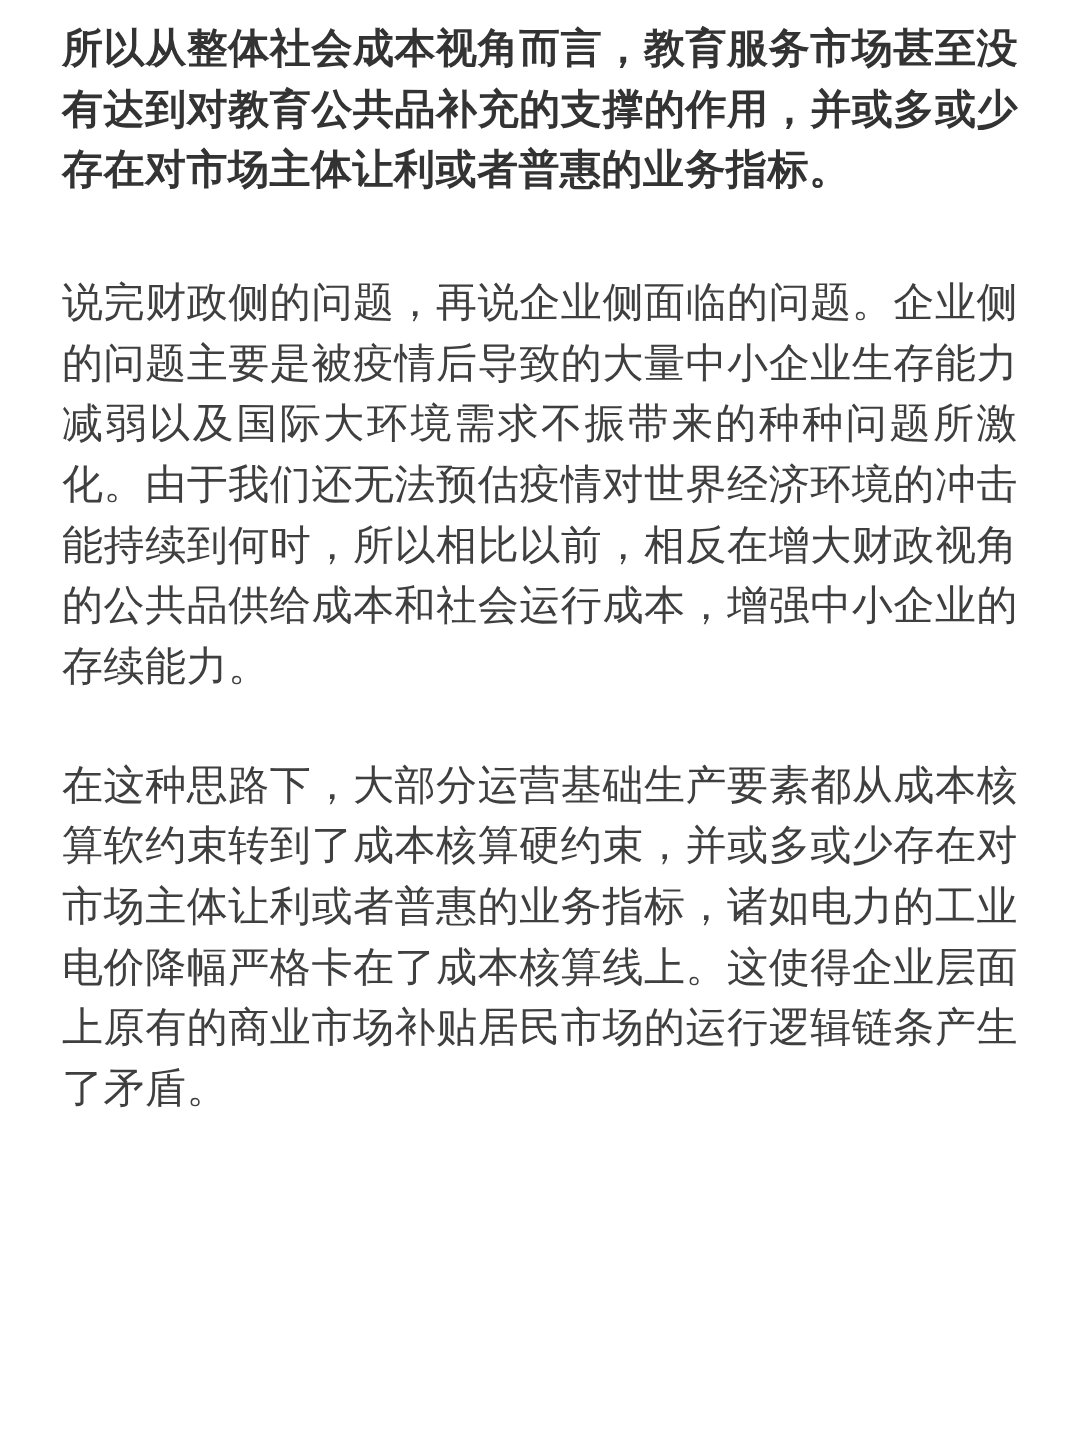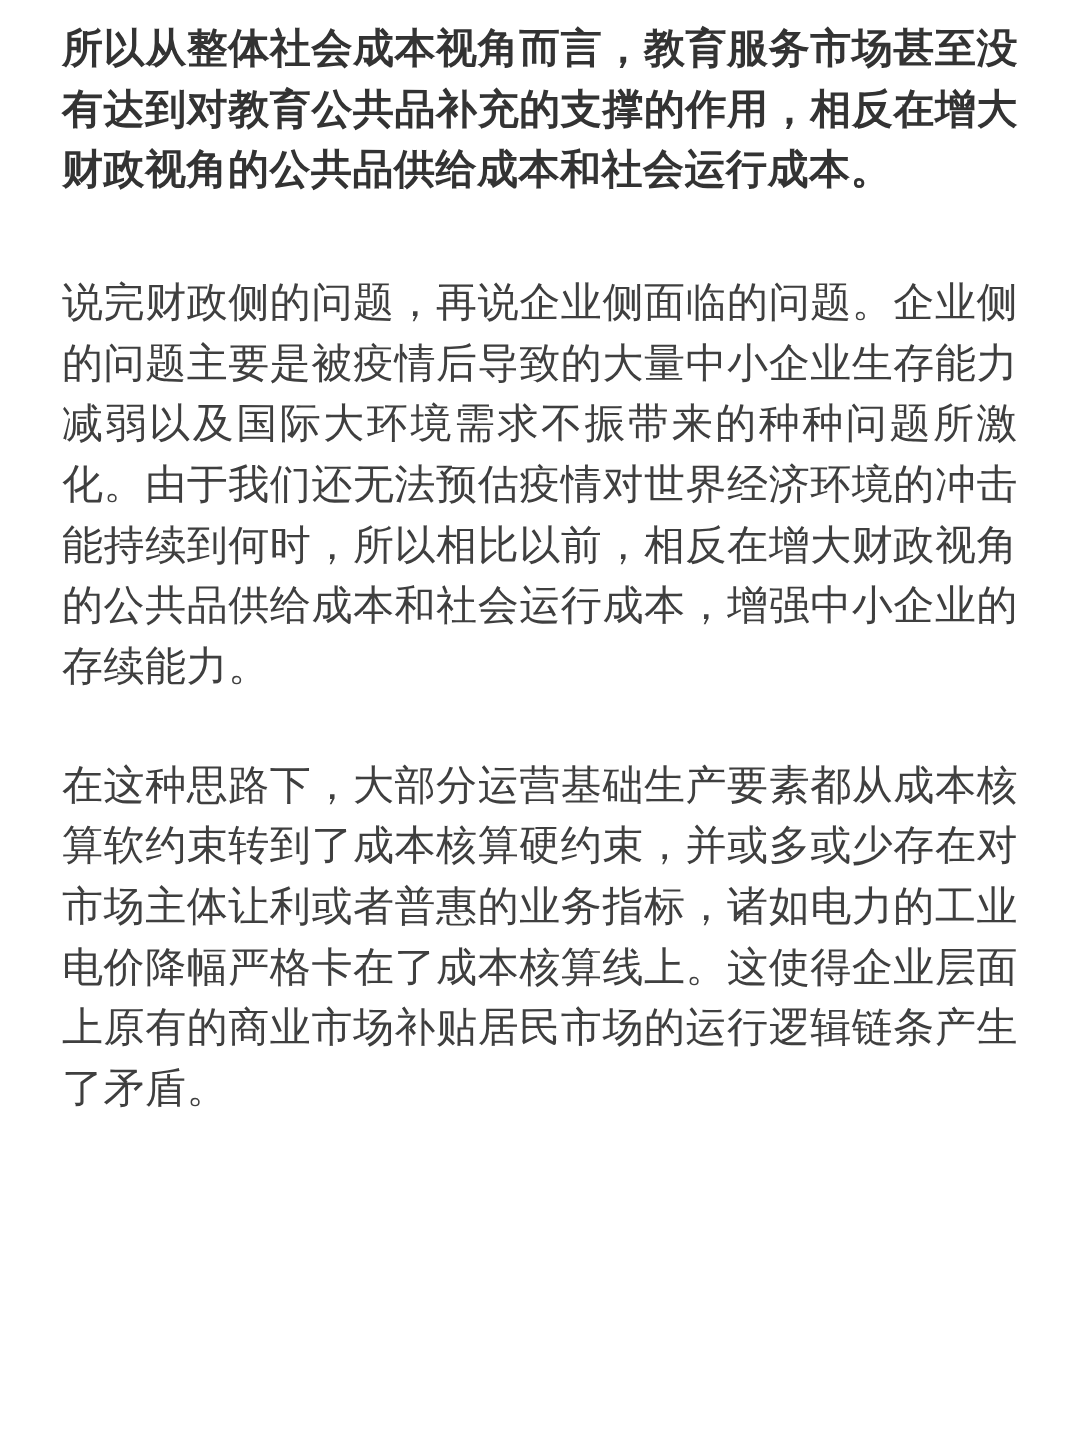--- a/index.html
+++ b/index.html
@@ -33,16 +33,16 @@
     margin-bottom: 72px;
   }
   .para:last-child {
     margin-bottom: 10px;
   }
 </style>
 </head>
 <body>
 
 <div class="article">
-  <p class="para bold">所以从整体社会成本视角而言，教育服务市场甚至没有达到对教育公共品补充的支撑的作用，相反在增大财政视角的公共品供给成本和社会运行成本。</p>
+  <p class="para bold">所以从整体社会成本视角而言，教育服务市场甚至没有达到对教育公共品补充的支撑的作用，并或多或少存在对市场主体让利或者普惠的业务指标。</p>
   <p class="para">说完财政侧的问题，再说企业侧面临的问题。企业侧的问题主要是被疫情后导致的大量中小企业生存能力减弱以及国际大环境需求不振带来的种种问题所激化。由于我们还无法预估疫情对世界经济环境的冲击能持续到何时，所以相比以前，相反在增大财政视角的公共品供给成本和社会运行成本，增强中小企业的存续能力。</p>
   <p class="para">在这种思路下，大部分运营基础生产要素都从成本核算软约束转到了成本核算硬约束，并或多或少存在对市场主体让利或者普惠的业务指标，诸如电力的工业电价降幅严格卡在了成本核算线上。这使得企业层面上原有的商业市场补贴居民市场的运行逻辑链条产生了矛盾。</p>
 </div>
 
 </body></html>

